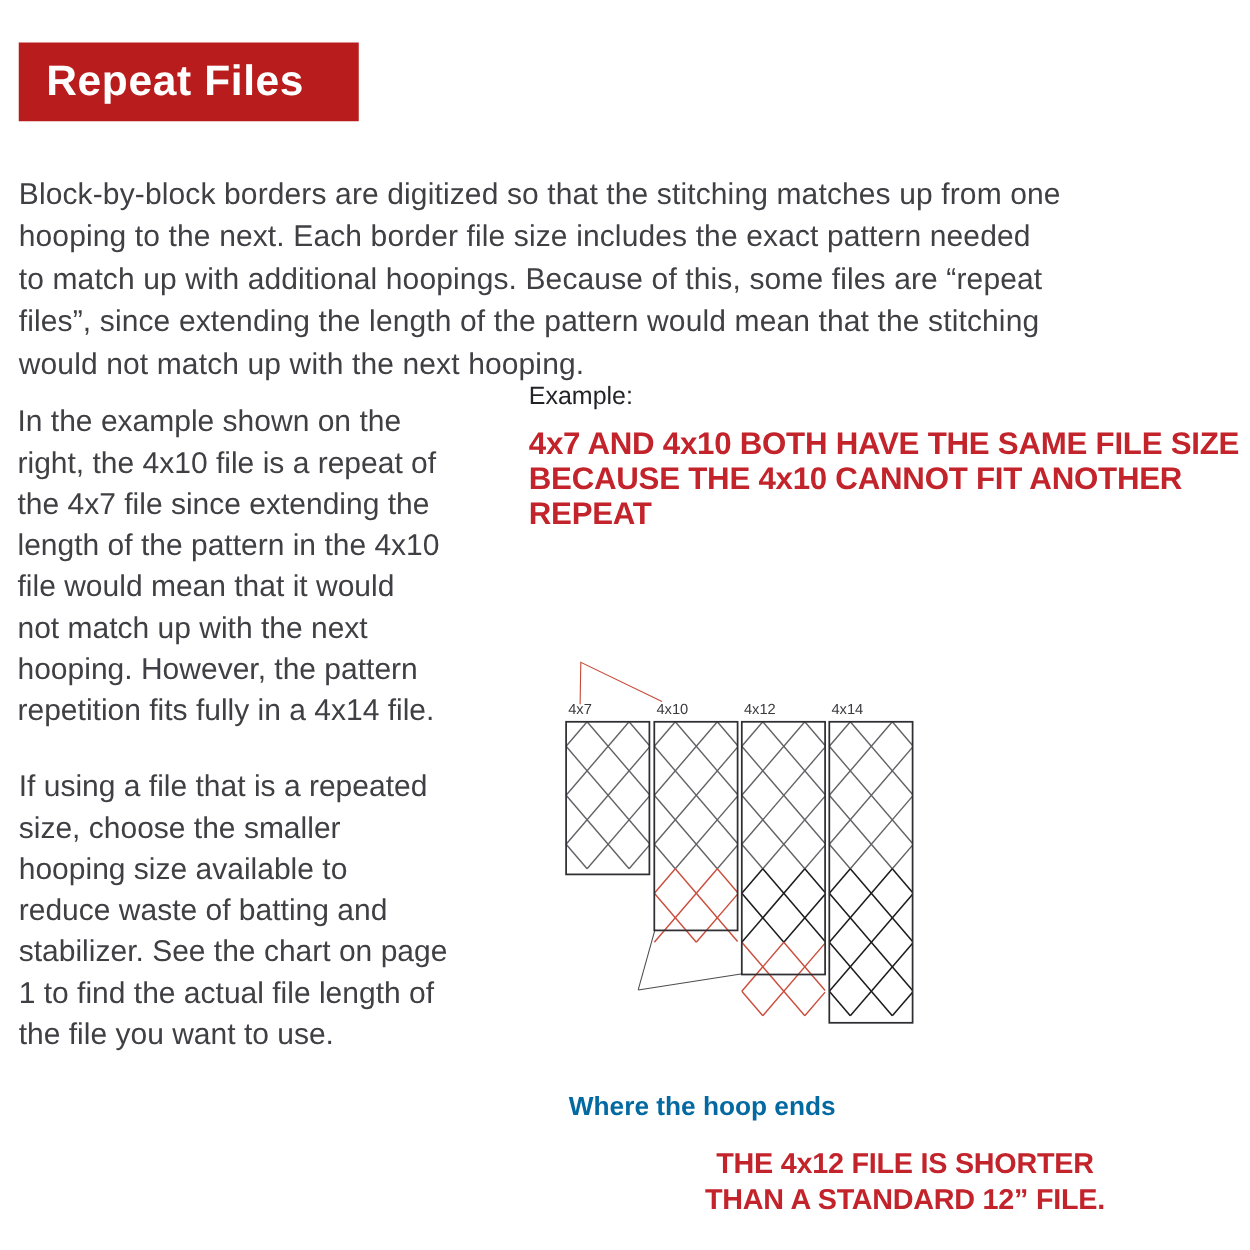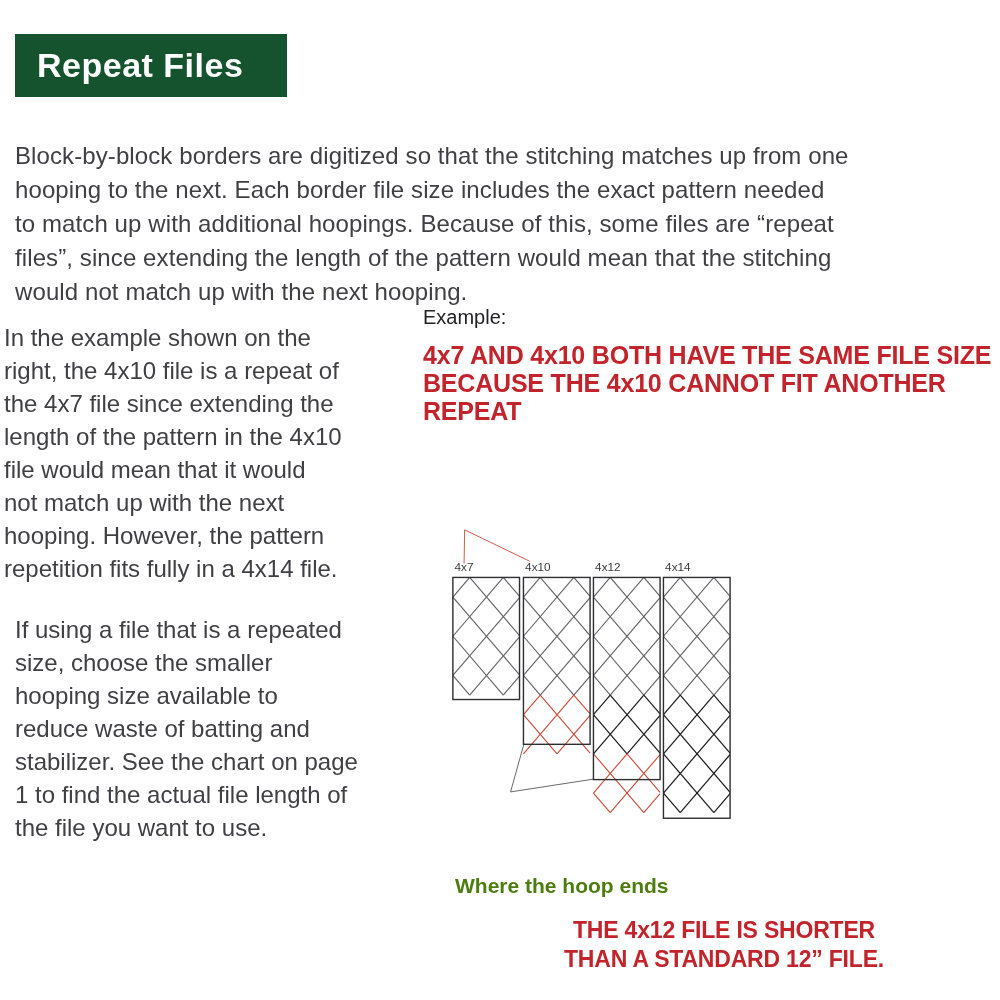--- a/index.html
+++ b/index.html
@@ -6,45 +6,45 @@
   html,body { width:1000px; height:1000px; background:#ffffff; }
   body {
     position:relative;
     font-family:"Liberation Sans","DejaVu Sans",sans-serif;
     color:#3f3f44;
     overflow:hidden;
   }
   .abs { position:absolute; }
   .header-box {
     left:15px; top:34px; width:272px; height:63px;
-    background:#14532d;
+    background:#b91c1c;
     display:flex; align-items:center;
   }
   .header-box h1 {
     color:#ffffff; font-size:34px; font-weight:bold;
     padding-left:22px; letter-spacing:0.5px;
   }
   .body-text { white-space:pre-line; font-weight:300;margin-top:16px; }
   .intro {
     left:15px; top:123px; width:975px;
     font-size:24px; line-height:34px; letter-spacing:0.1px;
   }
-  .leftcol-p1 { left:4px; top:305px; width:440px; font-size:24px; line-height:33px; }
+  .leftcol-p1 { left:14px; top:305px; width:440px; font-size:24px; line-height:33px; }
   .leftcol-p2 { left:15px; top:597px; width:440px; font-size:24px; line-height:33px; }
   .example-heading {
     left:423px; top:306px; font-size:20px; color:#232327; font-weight:300;
   }
   .example-caption {
     left:423px; top:341px; white-space:pre-line;
     font-size:25px; line-height:28px; font-weight:bold;
     color:#c3242b; letter-spacing:-0.2px;
   }
   .hoop-end-label {
     left:455px; top:874px;
-    font-size:21px; font-weight:bold; color:#4d7c0f;
+    font-size:21px; font-weight:bold; color:#0369a1;
   }
   .bottom-caption {
     left:563px; top:916px; width:322px; text-align:center;
     white-space:pre-line; font-size:23px; line-height:29px;
     font-weight:bold; color:#c3242b; letter-spacing:-0.2px;
   }
   .diagram-svg { left:440px; top:380px; }
   .box-label {
     font-size:21px; fill:#3a3a3e;
     font-family:"Liberation Sans","DejaVu Sans",sans-serif;

